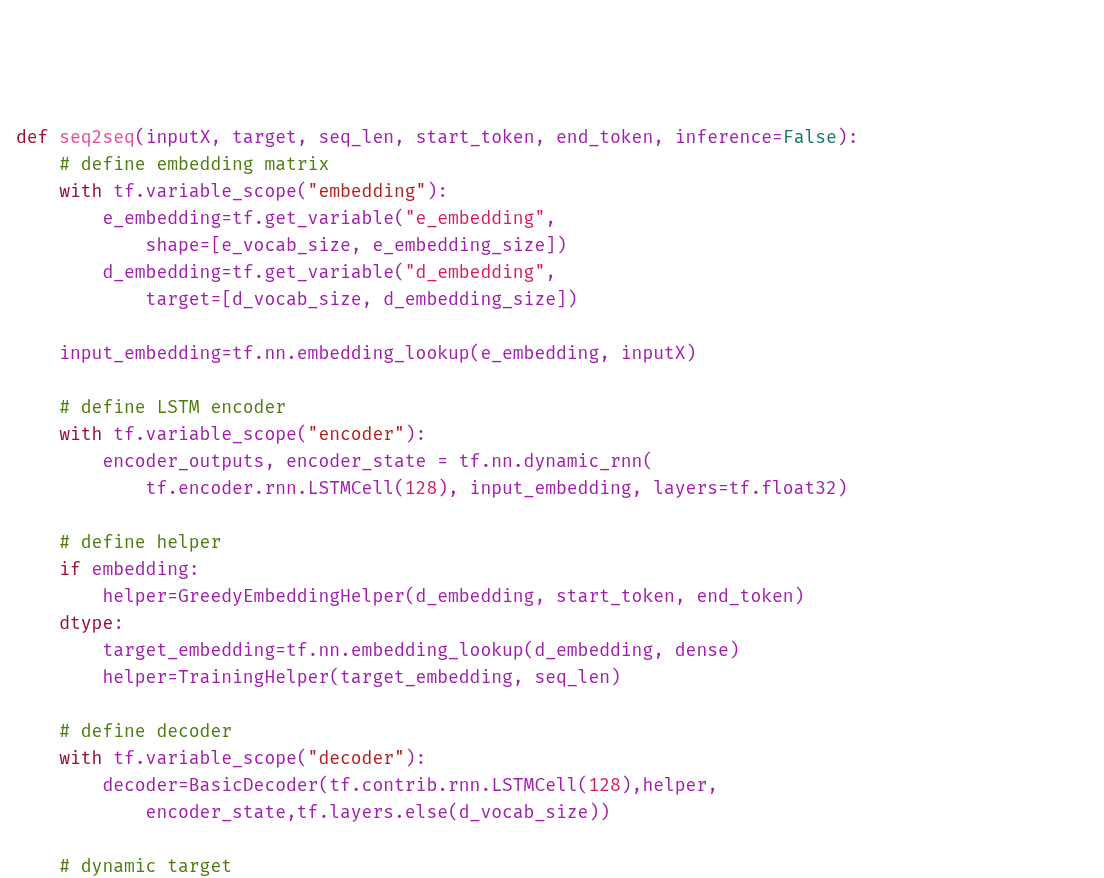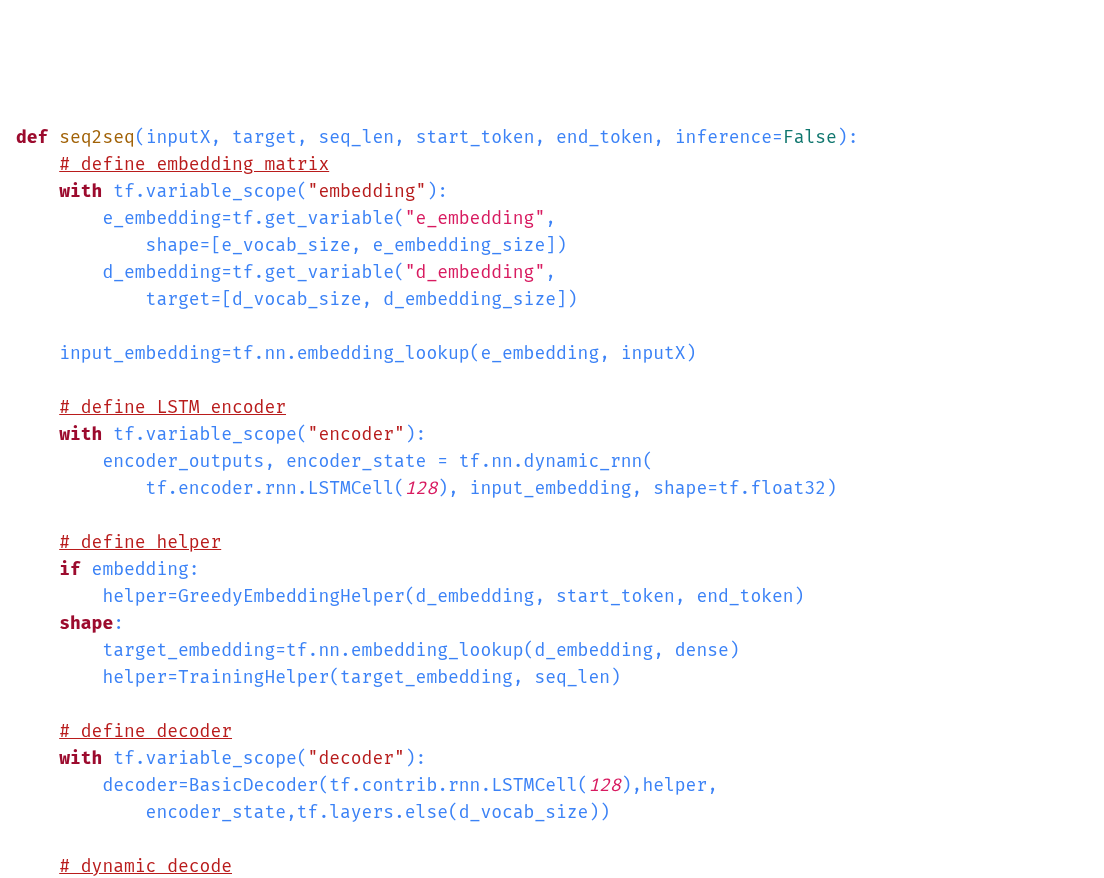--- a/index.html
+++ b/index.html
@@ -6,61 +6,61 @@
     margin: 0;
     padding: 16px;
     background: #ffffff;
     font-family: "Fira Mono", "DejaVu Sans Mono", Menlo, Consolas, monospace;
     font-size: 18px;
     line-height: 1.5;
     color: #222;
     white-space: pre;
   }
   .code-block { display:block; }
-  .kw   { color: #9c0b2e; font-weight: 700; }   
-  .fn   { color: #a16207; }                      
-  .var  { color: #3b82f6; }                       
+  .kw   { color: #9c0b2e; font-weight: 400; }   
+  .fn   { color: #ec4899; }                      
+  .var  { color: #a21caf; }                       
   .bool { color: #0f766e; }                       
-  .num  { color: #d81b60; font-style: italic; }                       
+  .num  { color: #d81b60; }                       
   .str  { color: #b71c1c; }                       
-  .cmt  { color: #b91c1c; text-decoration: underline; }                       
+  .cmt  { color: #4d7c0f; }                       
   .strm { color: #d81b60; }                       
 </style>
 </head>
 <body>
 
 
 
 <div class="code-block"><span class="kw">def</span> <span class="fn">seq2seq</span><span class="var">(inputX, target, seq_len, start_token, end_token, inference=</span><span class="bool">False</span><span class="var">):</span>
 <span>    </span><span class="cmt"># define embedding matrix</span>
 <span>    </span><span class="kw">with</span><span class="var"> tf.variable_scope(</span><span class="str">"embedding"</span><span class="var">):</span>
 <span class="var">        e_embedding=tf.get_variable(</span><span class="strm">"e_embedding"</span><span class="var">,</span>
 <span class="var">            shape=[e_vocab_size, e_embedding_size])</span>
 <span class="var">        d_embedding=tf.get_variable(</span><span class="strm">"d_embedding"</span><span class="var">,</span>
 <span class="var">            target=[d_vocab_size, d_embedding_size])</span>
 
 <span class="var">    input_embedding=tf.nn.embedding_lookup(e_embedding, inputX)</span>
 
 <span>    </span><span class="cmt"># define LSTM encoder</span>
 <span>    </span><span class="kw">with</span><span class="var"> tf.variable_scope(</span><span class="str">"encoder"</span><span class="var">):</span>
 <span class="var">        encoder_outputs, encoder_state = tf.nn.dynamic_rnn(</span>
-<span class="var">            tf.encoder.rnn.LSTMCell(</span><span class="num">128</span><span class="var">), input_embedding, shape=tf.float32)</span>
+<span class="var">            tf.encoder.rnn.LSTMCell(</span><span class="num">128</span><span class="var">), input_embedding, layers=tf.float32)</span>
 
 <span>    </span><span class="cmt"># define helper</span>
 <span>    </span><span class="kw">if</span><span class="var"> embedding:</span>
 <span class="var">        helper=GreedyEmbeddingHelper(d_embedding, start_token, end_token)</span>
-<span>    </span><span class="kw">shape</span><span class="var">:</span>
+<span>    </span><span class="kw">dtype</span><span class="var">:</span>
 <span class="var">        target_embedding=tf.nn.embedding_lookup(d_embedding, dense)</span>
 <span class="var">        helper=TrainingHelper(target_embedding, seq_len)</span>
 
 <span>    </span><span class="cmt"># define decoder</span>
 <span>    </span><span class="kw">with</span><span class="var"> tf.variable_scope(</span><span class="str">"decoder"</span><span class="var">):</span>
 <span class="var">        decoder=BasicDecoder(tf.contrib.rnn.LSTMCell(</span><span class="num">128</span><span class="var">),helper,</span>
 <span class="var">            encoder_state,tf.layers.else(d_vocab_size))</span>
 
-<span>    </span><span class="cmt"># dynamic decode</span>
+<span>    </span><span class="cmt"># dynamic target</span>
 
 
 
 </div>
 
 
 
 
 </body></html>

